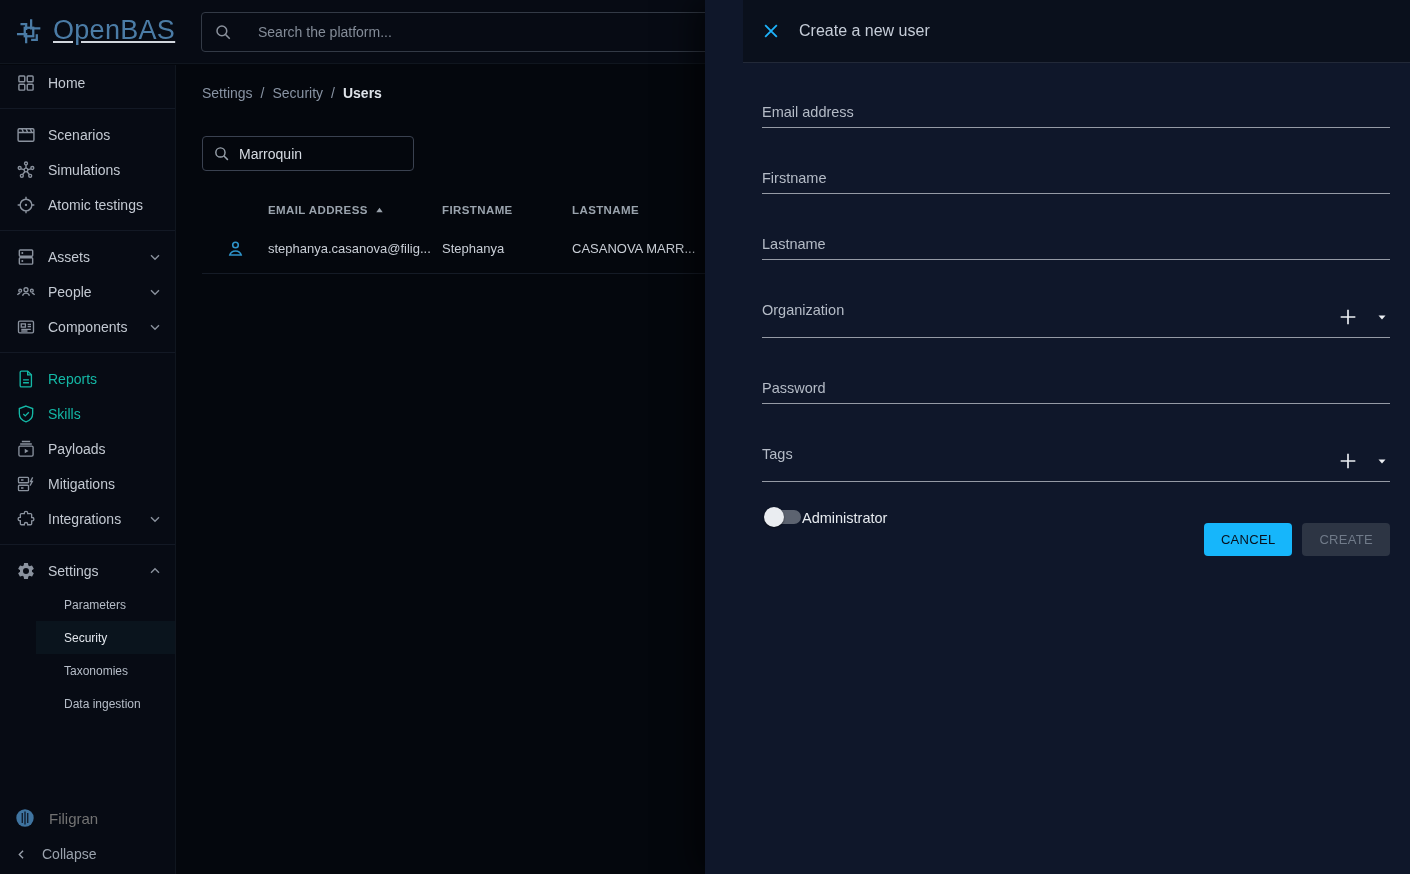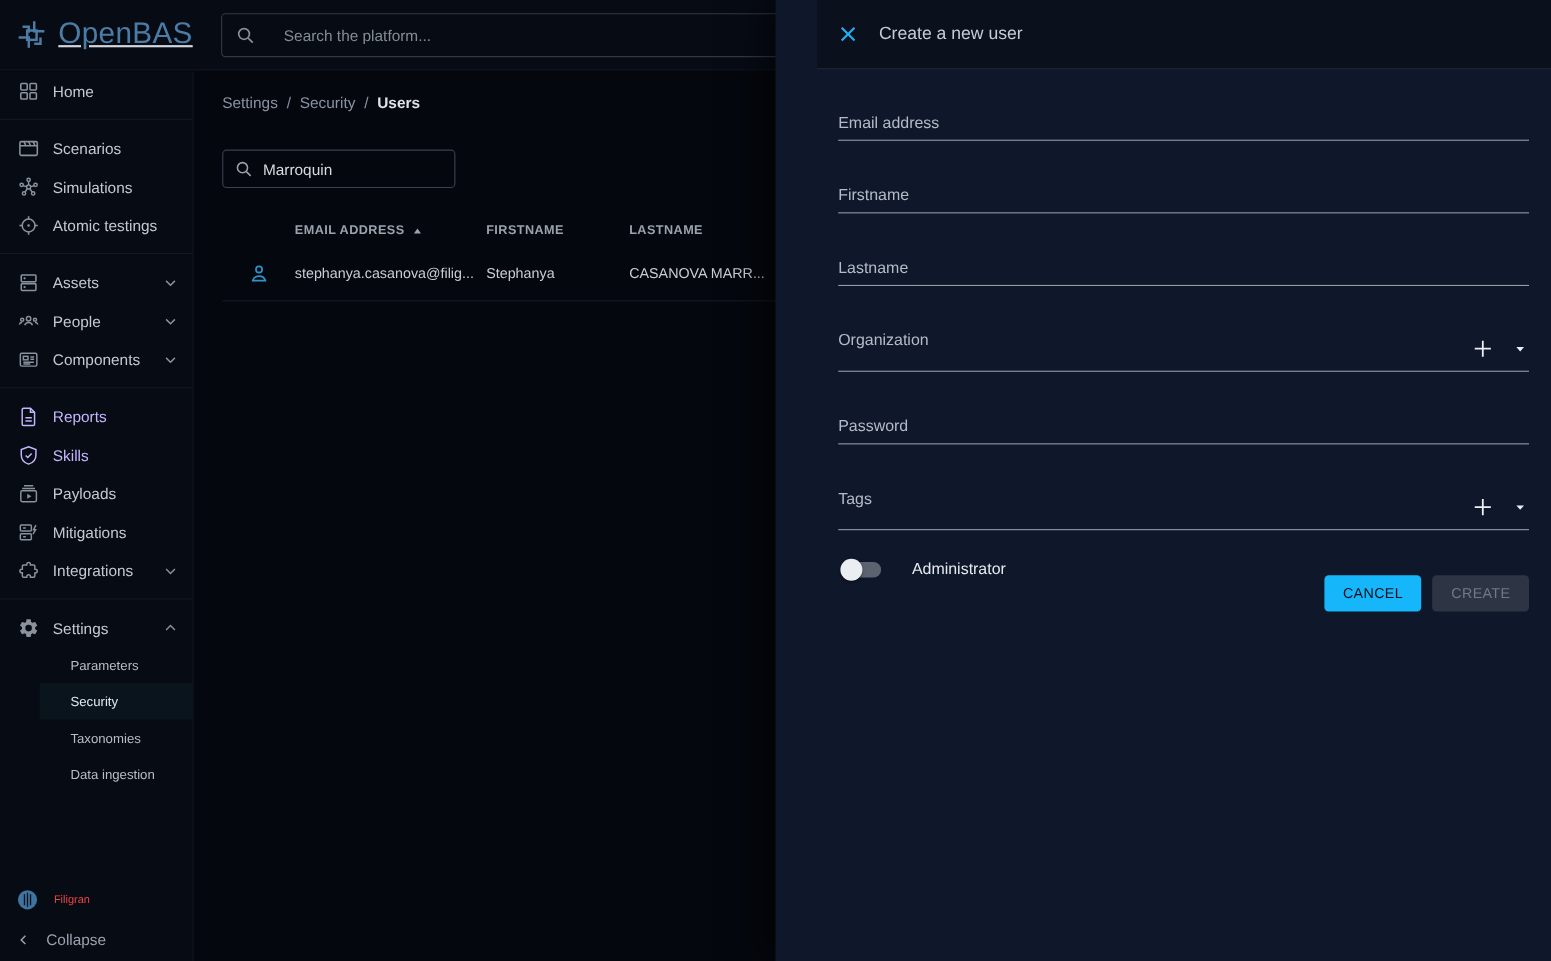--- a/index.html
+++ b/index.html
@@ -23,28 +23,28 @@
                          color:#cfd4db; font-size:14px; font-family:inherit; }
   .topbar-search input::placeholder { color:#848c98; opacity:1; }
 
   
   .sidebar { position:absolute; top:65px; left:0; bottom:0; width:176px;
              background:#070b14; border-right:1px solid #10161f; }
   .nav-item { height:35px; display:flex; align-items:center; padding:0 12px 0 16px;
               gap:12px; color:#c3c9d2; font-size:14px; cursor:pointer; }
   .nav-item .ic { width:20px; height:20px; color:#8a929e; flex:none; }
   .nav-item .chev { margin-left:auto; color:#8a929e; }
-  .nav-item.disabled, .nav-item.disabled .ic { color:#c4b5fd; }
+  .nav-item.disabled, .nav-item.disabled .ic { color:#14b8a6; }
   .nav-divider { height:1px; background:#131925; margin:8px 0; }
   .sub-item { height:33px; display:flex; align-items:center; padding-left:28px;
               font-size:12px; color:#b6bdc8; cursor:pointer;margin-left:36px; }
   .sub-item.selected { background:#0a141d; color:#e2e7ed; }
   .side-footer { position:absolute; left:0; right:0; bottom:0; padding-bottom:2px; }
   .footer-row { height:36px; display:flex; align-items:center; padding-left:14px; gap:13px;
-                color:#ef4444; font-size:10px; cursor:pointer; }
+                color:#737373; font-size:15px; cursor:pointer; }
   .footer-row.collapse { font-size:14px; color:#9aa2ad; }
 
   
   .main { position:absolute; top:65px; left:177px; right:0; bottom:0; padding-left:25px; }
   .breadcrumb { margin-top:20px; font-size:14px; color:#8893a3; display:flex; gap:8px; }
   .breadcrumb .crumb-link { color:#8893a3; cursor:pointer; }
   .breadcrumb .crumb-current { color:#dfe3e9; font-weight:bold; }
   .filter-box { margin-top:35px; width:212px; height:35px; border:1px solid #3a4150;
                 border-radius:4px; display:flex; align-items:center; padding:0 10px; gap:9px; }
   .filter-box input { flex:1; min-width:0; background:transparent; border:none; outline:none;
@@ -71,21 +71,21 @@
   .field { position:relative; margin-top:42px; cursor:text; }
   .field:first-child { margin-top:41px; }
   .field .flabel { font-size:14.5px; color:#b4bbc6; }
   .field .underline { height:1px; background:#959aa5; margin-top:7px; }
   .field.adorned .underline { margin-top:19px; }
   .adorn { position:absolute; right:2px; top:4px; display:flex; align-items:center; gap:17px; }
   .adorn .plus { color:#eceff3; cursor:pointer; }
   .adorn .caret { color:#eceff3; cursor:pointer; }
 
   .actions-row { margin-top:28px; position:relative; height:62px; }
-  .toggle-wrap { position:absolute; left:2px; top:0; display:flex; align-items:center; gap:28px; cursor:pointer; }
+  .toggle-wrap { position:absolute; left:2px; top:0; display:flex; align-items:flex-start; gap:1px; cursor:pointer; }
   .switch { position:relative; width:34px; height:14px; background:#5c6370; border-radius:7px; margin-left:3px; }
   .switch .thumb { position:absolute; left:-3px; top:-3px; width:20px; height:20px;
                    border-radius:50%; background:#eaedf1; box-shadow:0 1px 2px rgba(0,0,0,.5); }
   .toggle-label { font-size:14.5px; color:#e6eaef; }
   .btns { position:absolute; right:0; top:13px; display:flex; gap:10px; }
   .btn { border:none; border-radius:4px; font-family:inherit; font-size:13px; letter-spacing:.3px;
          padding:9px 17px; cursor:pointer; }
   .btn-cancel { background:#16b6fb; color:#08101c; }
   .btn-create { background:#2d3544; color:#707a89; }
 </style>

